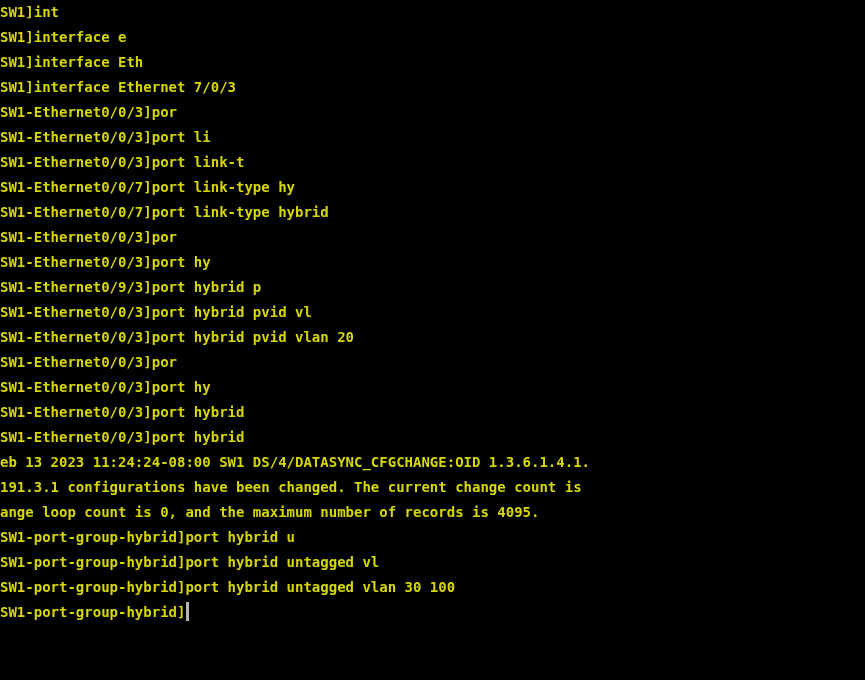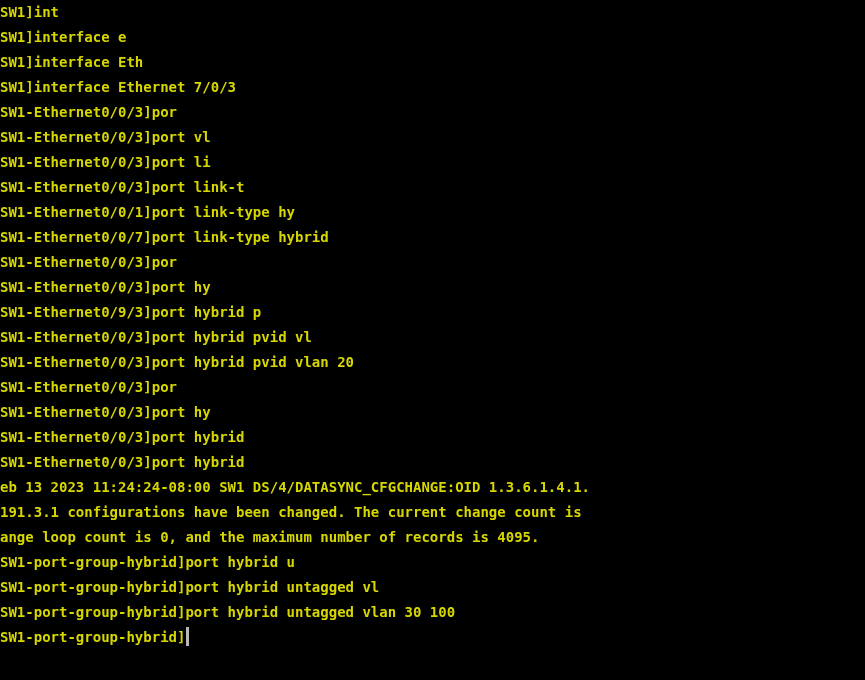--- a/index.html
+++ b/index.html
@@ -60,24 +60,23 @@
 </head>
 <body>
 
 <div id="terminal">
   <div id="screen">
       <div class="term-line">SW1]int</div>
       <div class="term-line">SW1]interface e</div>
       <div class="term-line">SW1]interface Eth</div>
       <div class="term-line">SW1]interface Ethernet 7/0/3</div>
       <div class="term-line">SW1-Ethernet0/0/3]por</div>
-      <div class="term-line">SW1-Ethernet0/0/3]port vl</div>
       <div class="term-line">SW1-Ethernet0/0/3]port li</div>
       <div class="term-line">SW1-Ethernet0/0/3]port link-t</div>
-      <div class="term-line">SW1-Ethernet0/0/1]port link-type hy</div>
+      <div class="term-line">SW1-Ethernet0/0/7]port link-type hy</div>
       <div class="term-line">SW1-Ethernet0/0/7]port link-type hybrid</div>
       <div class="term-line">SW1-Ethernet0/0/3]por</div>
       <div class="term-line">SW1-Ethernet0/0/3]port hy</div>
       <div class="term-line">SW1-Ethernet0/9/3]port hybrid p</div>
       <div class="term-line">SW1-Ethernet0/0/3]port hybrid pvid vl</div>
       <div class="term-line">SW1-Ethernet0/0/3]port hybrid pvid vlan 20</div>
       <div class="term-line">SW1-Ethernet0/0/3]por</div>
       <div class="term-line">SW1-Ethernet0/0/3]port hy</div>
       <div class="term-line">SW1-Ethernet0/0/3]port hybrid</div>
       <div class="term-line">SW1-Ethernet0/0/3]port hybrid</div>

